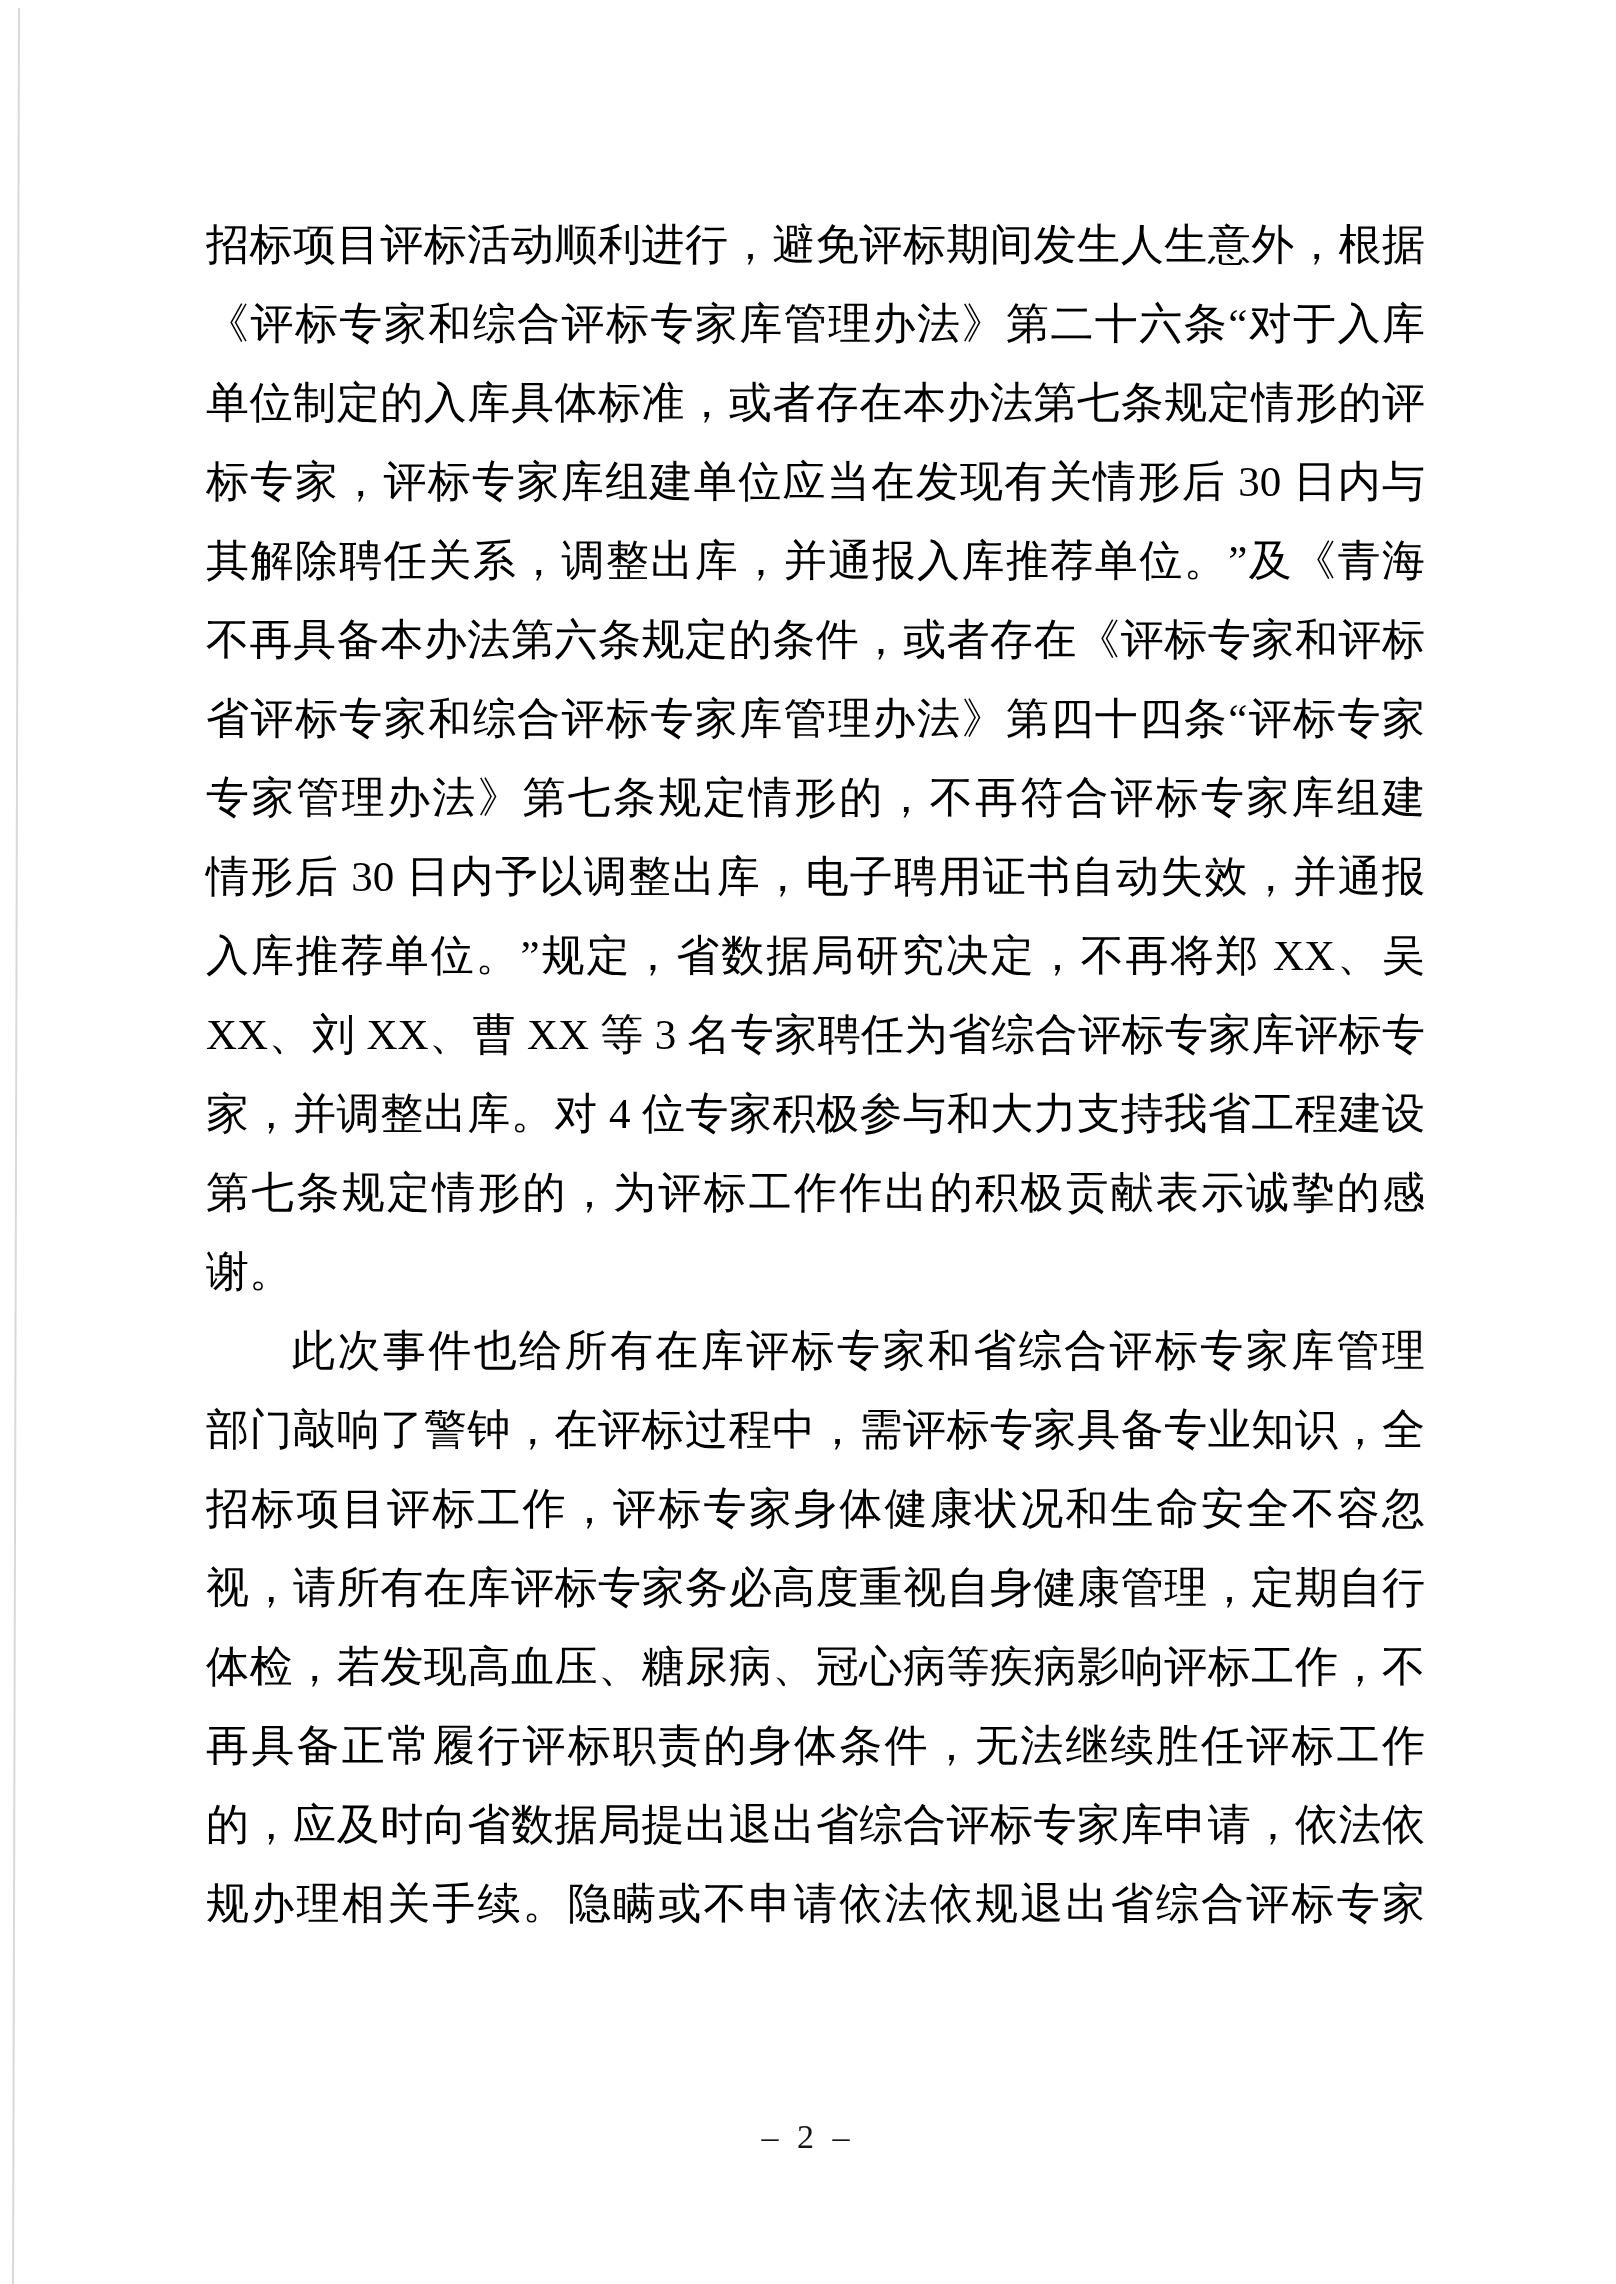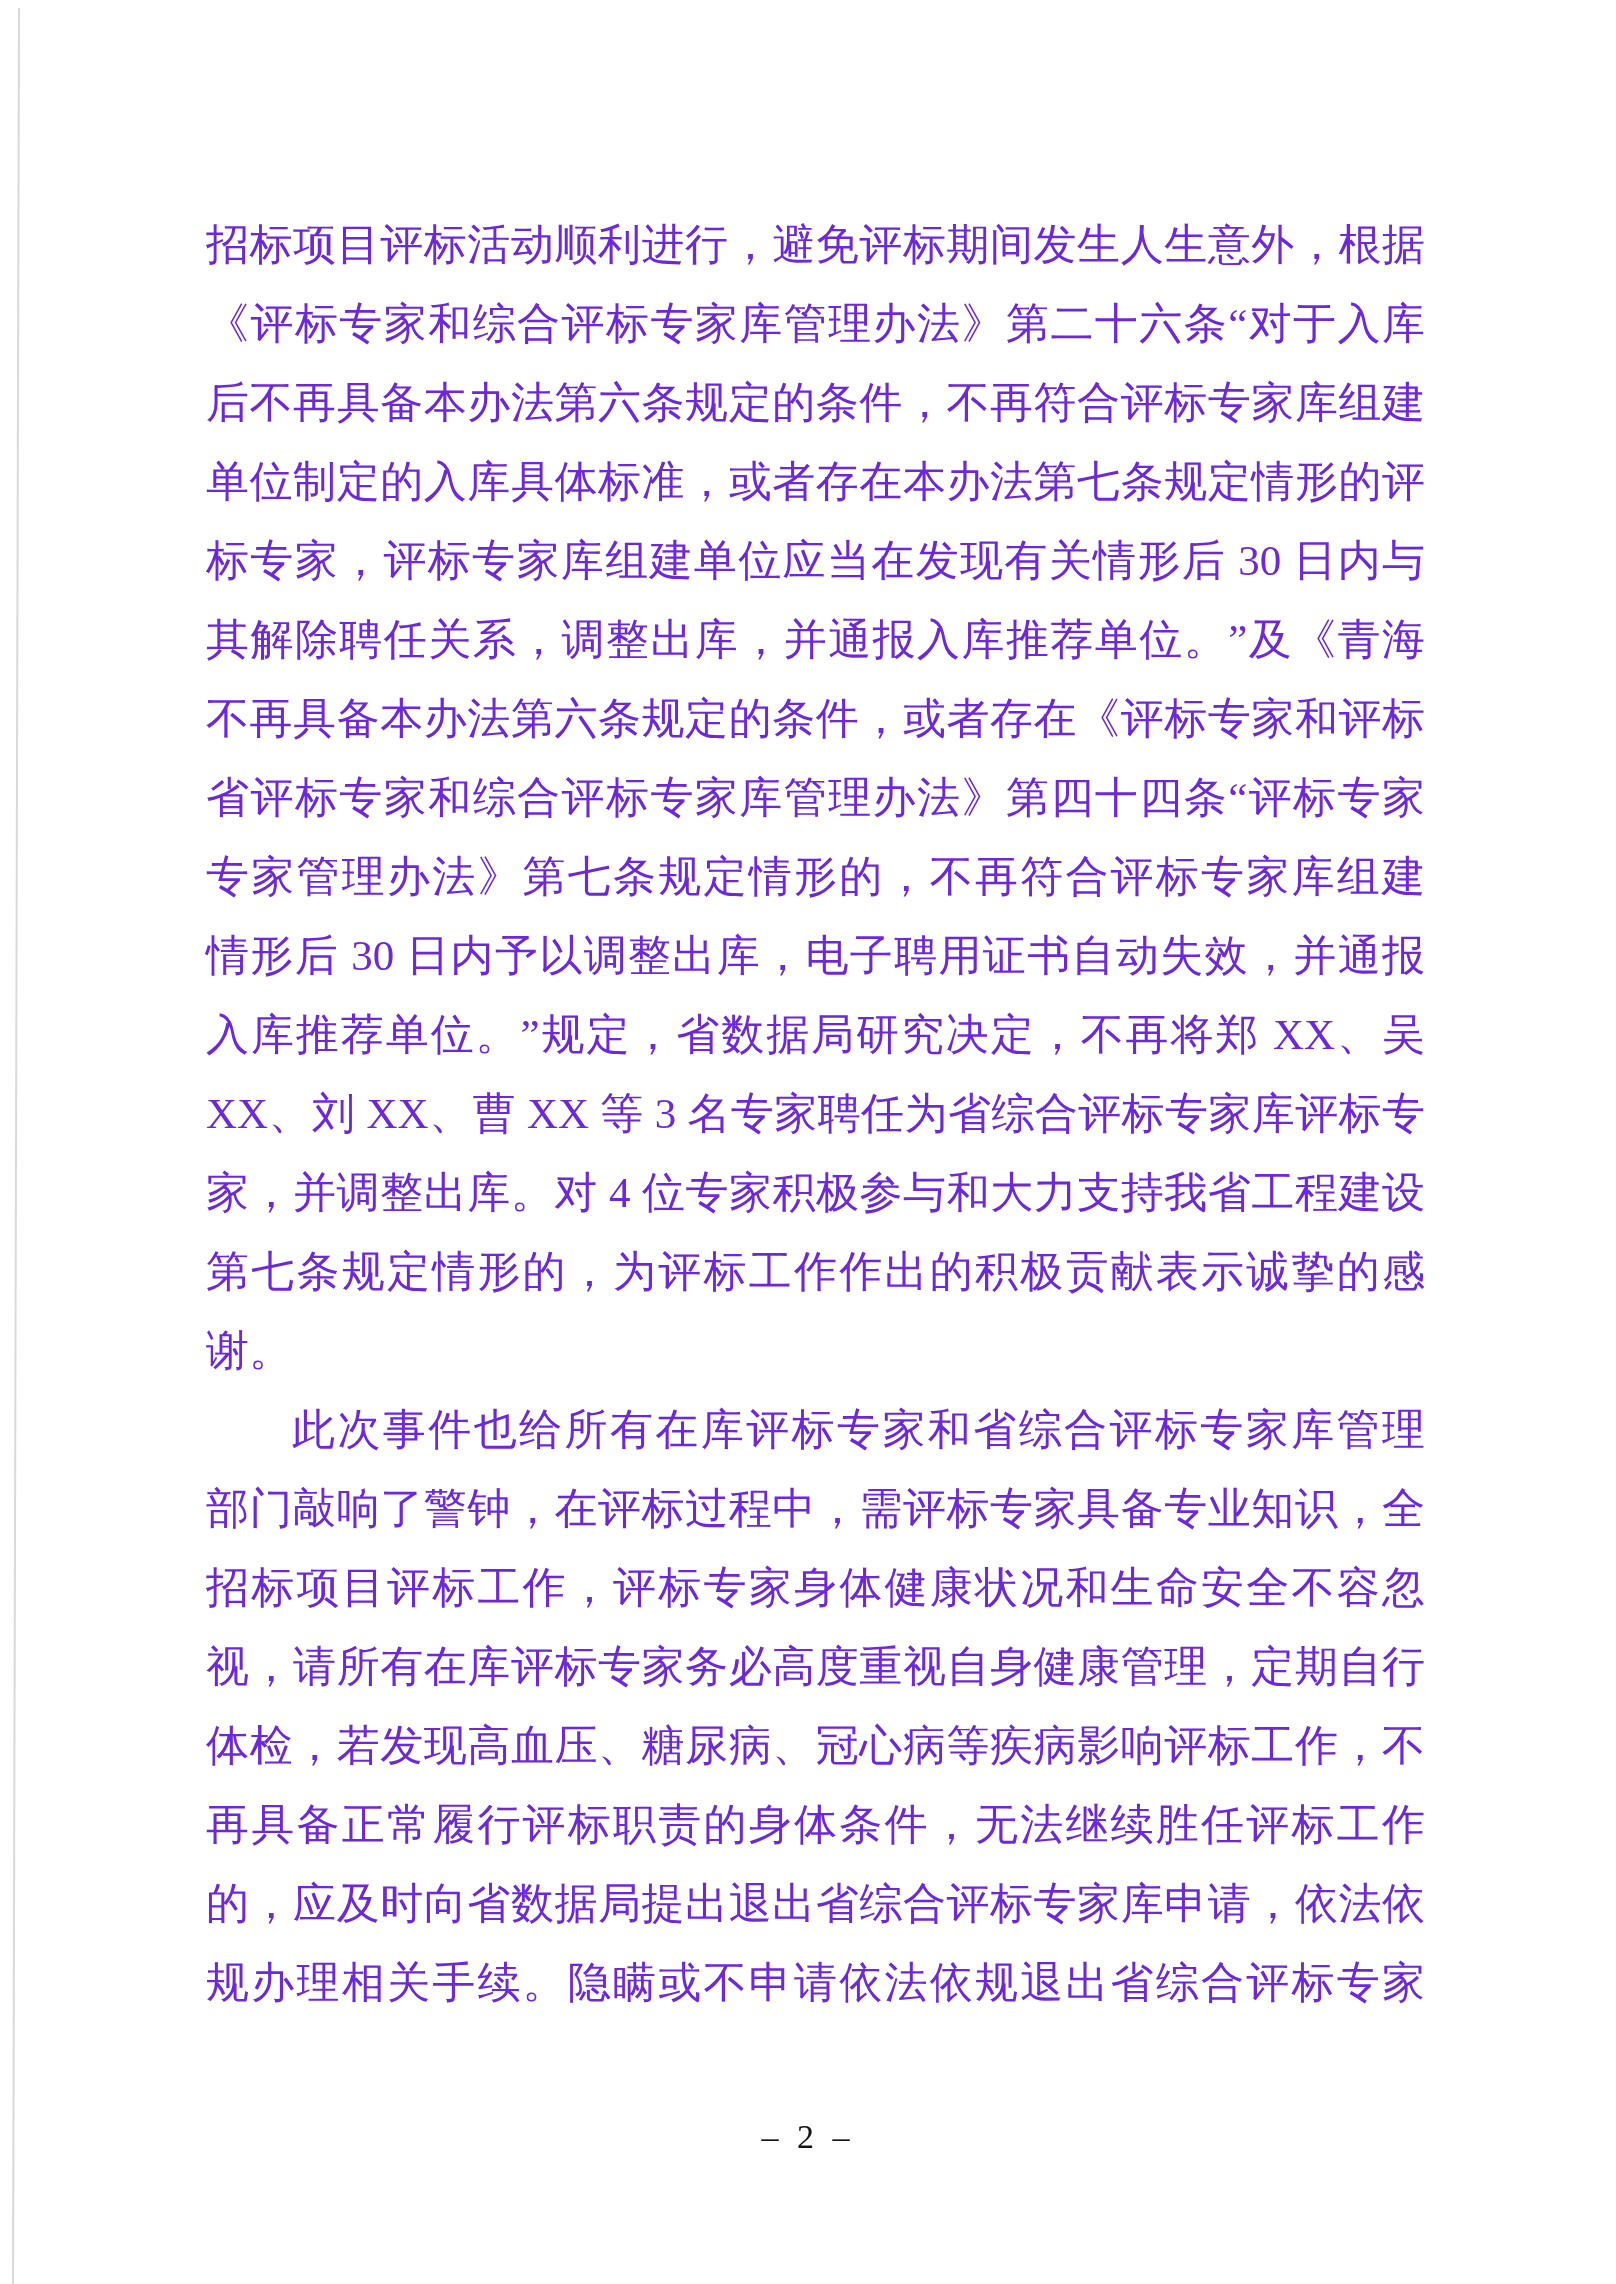--- a/index.html
+++ b/index.html
@@ -34,21 +34,21 @@
     width: 1219px;
   }
   .line {
     height: 79px;
     line-height: 79px;
     font-size: 43px;
     letter-spacing: 0;
     white-space: nowrap;
     text-align: justify;
     text-align-last: justify;
-    color: #6d28d9;
+    color: #000000;
   }
   .line.no-justify {
     text-align: left;
     text-align-last: left;
   }
   .line.indent {
     padding-left: 86px;
   }
   .footer {
     position: absolute;
@@ -64,21 +64,20 @@
 </style>
 </head>
 <body>
 
 <div class="page">
   <div class="scan-edge"></div>
 
   <div class="text-block">
     <div class="line">招标项目评标活动顺利进行，避免评标期间发生人生意外，根据</div>
     <div class="line">《评标专家和综合评标专家库管理办法》第二十六条“对于入库</div>
-    <div class="line">后不再具备本办法第六条规定的条件，不再符合评标专家库组建</div>
     <div class="line">单位制定的入库具体标准，或者存在本办法第七条规定情形的评</div>
     <div class="line">标专家，评标专家库组建单位应当在发现有关情形后 30 日内与</div>
     <div class="line">其解除聘任关系，调整出库，并通报入库推荐单位。”及《青海</div>
     <div class="line">不再具备本办法第六条规定的条件，或者存在《评标专家和评标</div>
     <div class="line">省评标专家和综合评标专家库管理办法》第四十四条“评标专家</div>
     <div class="line">专家管理办法》第七条规定情形的，不再符合评标专家库组建</div>
     <div class="line">情形后 30 日内予以调整出库，电子聘用证书自动失效，并通报</div>
     <div class="line">入库推荐单位。”规定，省数据局研究决定，不再将郑 XX、吴</div>
     <div class="line">XX、刘 XX、曹 XX 等 3 名专家聘任为省综合评标专家库评标专</div>
     <div class="line">家，并调整出库。对 4 位专家积极参与和大力支持我省工程建设</div>

